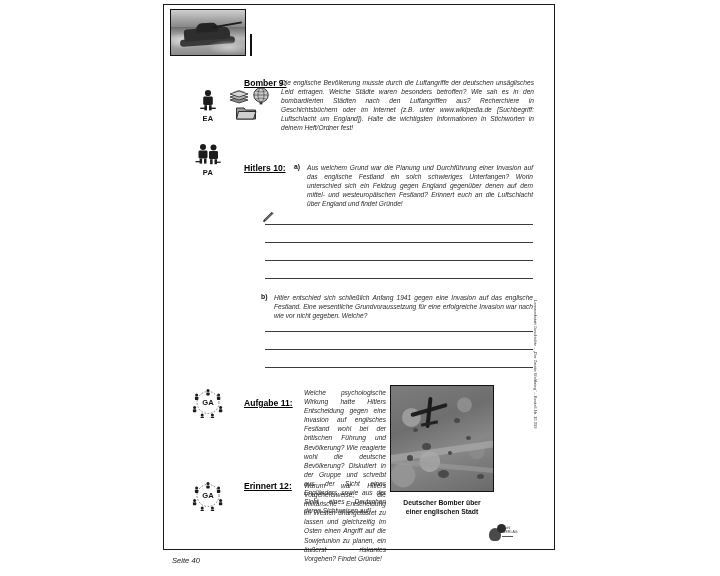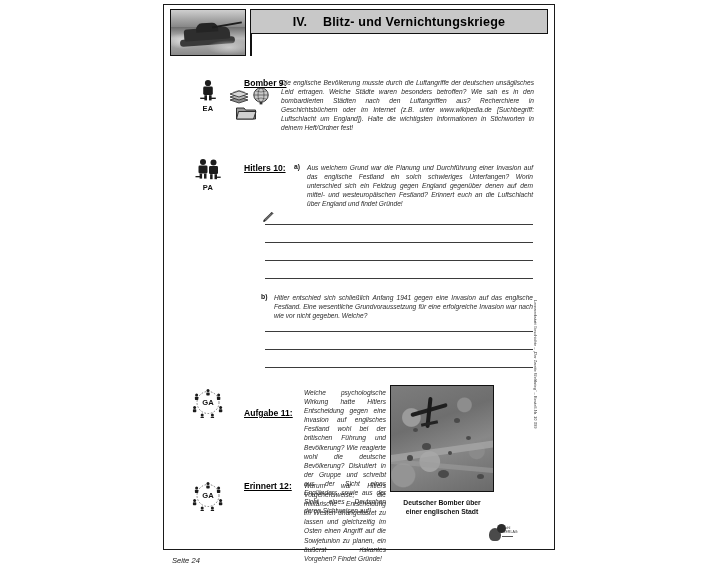--- a/index.html
+++ b/index.html
@@ -278,28 +278,24 @@
     <div class="header-photo">
       <div class="sky"></div>
       <div class="ground"></div>
       <div class="dust1"></div>
       <div class="tracks"></div>
       <div class="tank-body"></div>
       <div class="tank-turret"></div>
       <div class="tank-barrel"></div>
       <div class="dust2"></div>
     </div>
-    <div class="header-title-box">
-      <span class="num">IV.</span>
-      <span class="ttl">Blitz- und Vernichtungskriege</span>
-    </div>
     <div class="hdr-vline"></div>
   </div>
 
-  <div class="badge" style="left:188px; top:79px;">
+  <div class="badge" style="left:188px; top:89px;">
     <svg width="22" height="24" viewBox="0 0 22 24">
       <circle cx="11" cy="4" r="3.1" fill="#1c1c1c"></circle>
       <rect x="6.2" y="7.6" width="9.6" height="8.4" rx="1.4" fill="#1c1c1c"></rect>
       <rect x="7.4" y="16.2" width="2.6" height="5.2" fill="#1c1c1c"></rect>
       <rect x="12" y="16.2" width="2.6" height="5.2" fill="#1c1c1c"></rect>
       <rect x="3.2" y="18.6" width="5.4" height="1.4" fill="#1c1c1c"></rect>
       <rect x="13.4" y="18.6" width="5.4" height="1.4" fill="#1c1c1c"></rect>
     </svg>
     <span class="code">EA</span>
   </div>
@@ -327,21 +323,21 @@
       <path d="M1.5 4 L9 4 L10.6 6 L20.5 6 L20.5 15 L1.5 15 Z" fill="#9a9a9a" stroke="#1f1f1f" stroke-width="0.9"></path>
       <path d="M3.5 7.5 L21 7.5 L18.5 15 L1.5 15 Z" fill="#cfcfcf" stroke="#1f1f1f" stroke-width="0.9"></path>
     </svg>
   </div>
 
   <div class="task-label" style="left:244px; top:78px;">
     <u>Bomber 9:</u>
   </div>
   <div class="task-text" style="left:281px; top:78px; width:253px;">Die englische Bevölkerung musste durch die Luftangriffe der deutschen unsäglisches Leid ertragen. Welche Städte waren besonders betroffen? Wie sah es in den bombardierten Städten nach den Luftangriffen aus? Recherchiere in Geschichtsbüchern oder im Internet (z.B. unter www.wikipedia.de [Suchbegriff: Luftschlacht um England]). Halte die wichtigsten Informationen in Stichworten in deinem Heft/Ordner fest!</div>
 
-  <div class="badge" style="left:188px; top:158px;">
+  <div class="badge" style="left:188px; top:143px;">
     <svg width="26" height="24" viewBox="0 0 26 24">
       <circle cx="8" cy="4" r="3" fill="#1c1c1c"></circle>
       <rect x="3.5" y="7.4" width="9" height="8" rx="1.3" fill="#1c1c1c"></rect>
       <rect x="4.6" y="15.6" width="2.5" height="5" fill="#1c1c1c"></rect>
       <rect x="9" y="15.6" width="2.5" height="5" fill="#1c1c1c"></rect>
       <circle cx="18.5" cy="4.6" r="3" fill="#1c1c1c"></circle>
       <rect x="14" y="8" width="9" height="8" rx="1.3" fill="#1c1c1c"></rect>
       <rect x="15.1" y="16.2" width="2.5" height="5" fill="#1c1c1c"></rect>
       <rect x="19.5" y="16.2" width="2.5" height="5" fill="#1c1c1c"></rect>
       <rect x="0.5" y="18" width="4.6" height="1.3" fill="#1c1c1c"></rect>
@@ -392,21 +388,21 @@
           <rect x="9.5" y="28.8" width="3.4" height="1.2" rx="0.5"></rect>
         <circle cx="3.6" cy="19.4" r="1.5"></circle>
           <rect x="1.9" y="21.2" width="3.4" height="3.1" rx="0.7"></rect>
         <circle cx="5.6" cy="7" r="1.5"></circle>
           <rect x="3.9" y="8.8" width="3.4" height="3.1" rx="0.7"></rect>
       </g>
     </svg>
     <span class="code" style="visibility:hidden">GA</span>
   </div>
 
-  <div class="task-label" style="left:244px; top:408px;">
+  <div class="task-label" style="left:244px; top:398px;">
     <u>Aufgabe 11:</u>
   </div>
   <div class="task-text" style="left:304px; top:388px; width:82px;">Welche psychologische Wirkung hatte Hitlers Entscheidung gegen eine Invasion auf englisches Festland wohl bei der britischen Führung und Bevölkerung? Wie reagierte wohl die deutsche Bevölkerung? Diskutiert in der Gruppe und schreibt aus der Sicht eines Engländers sowie aus der Sicht eines Deutschen deren Sichtweisen auf!</div>
 
   <div class="badge" style="left:188px; top:481px;">
     <svg width="34" height="30" viewBox="0 0 34 30">
       <circle cx="17" cy="14.5" r="11" fill="none" stroke="#4a4a4a" stroke-width="0.7" stroke-dasharray="1.6 1.6"></circle>
       <text x="17" y="17.4" font-family="Liberation Sans, sans-serif" font-size="7.6" font-weight="bold" fill="#111" text-anchor="middle">GA</text>
       <g fill="#1c1c1c">
         <circle cx="17" cy="2.6" r="1.5"></circle>
@@ -463,15 +459,15 @@
   <div class="logo">
     <div class="mark"></div>
     <div class="mark2"></div>
     <div class="txt">
       <span>Kohl</span><br>
       <span>VERLAG</span>
     </div>
     <div class="bar"></div>
   </div>
 
-  <div class="footer">Seite 24</div>
+  <div class="footer">Seite 40</div>
 
 </div>
 
 </body></html>

